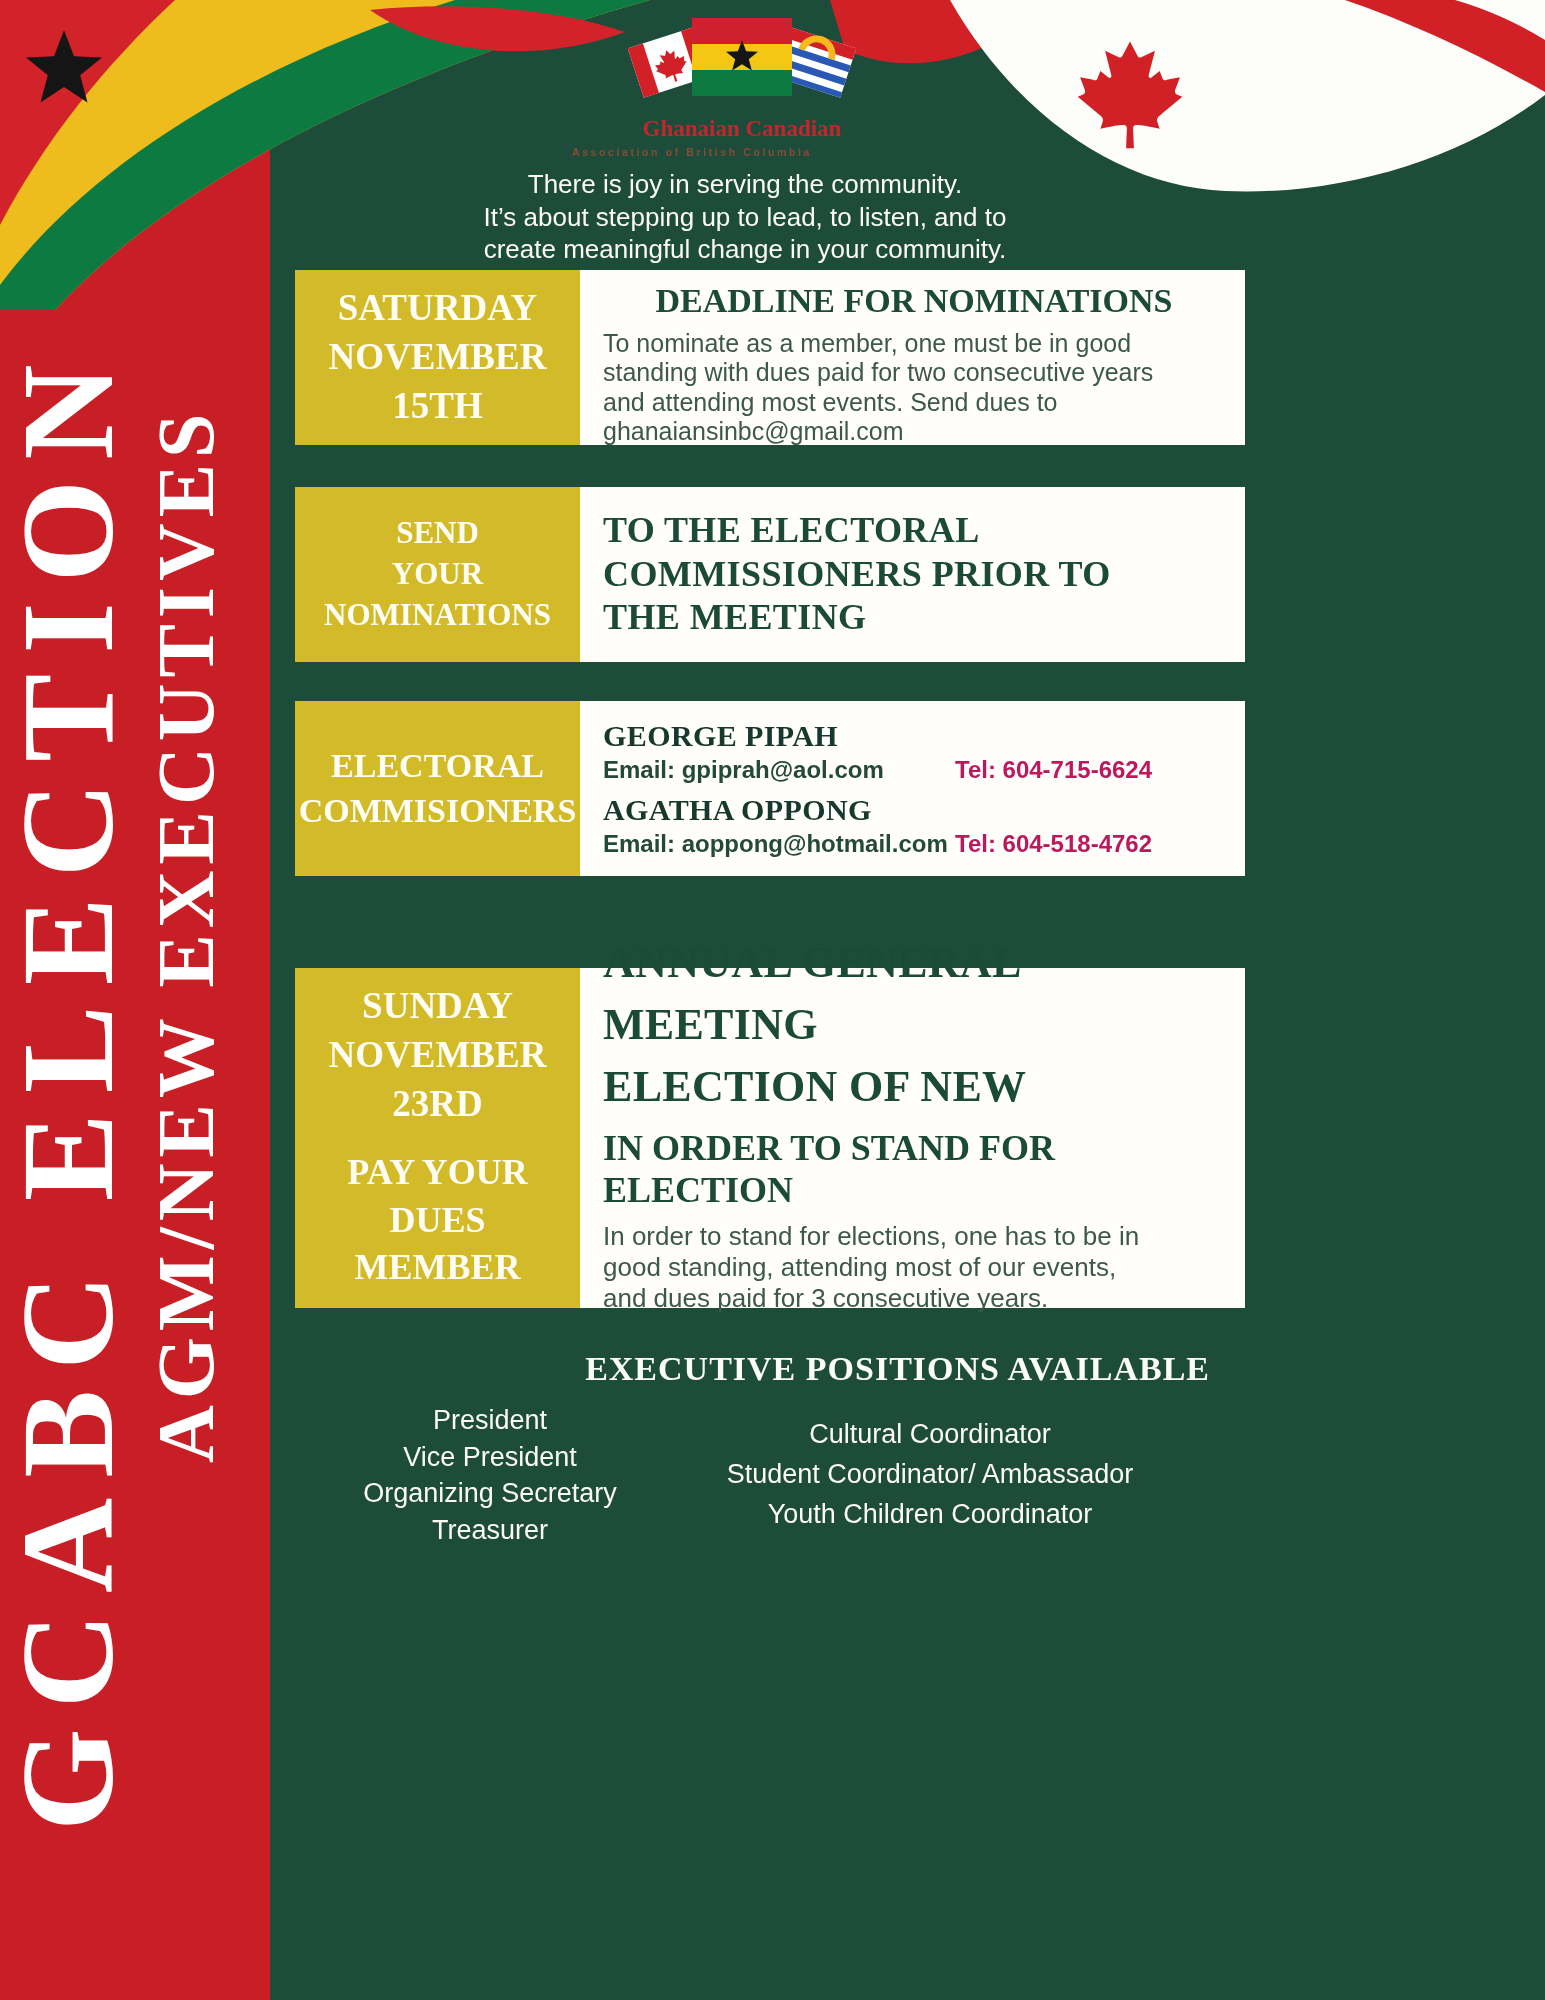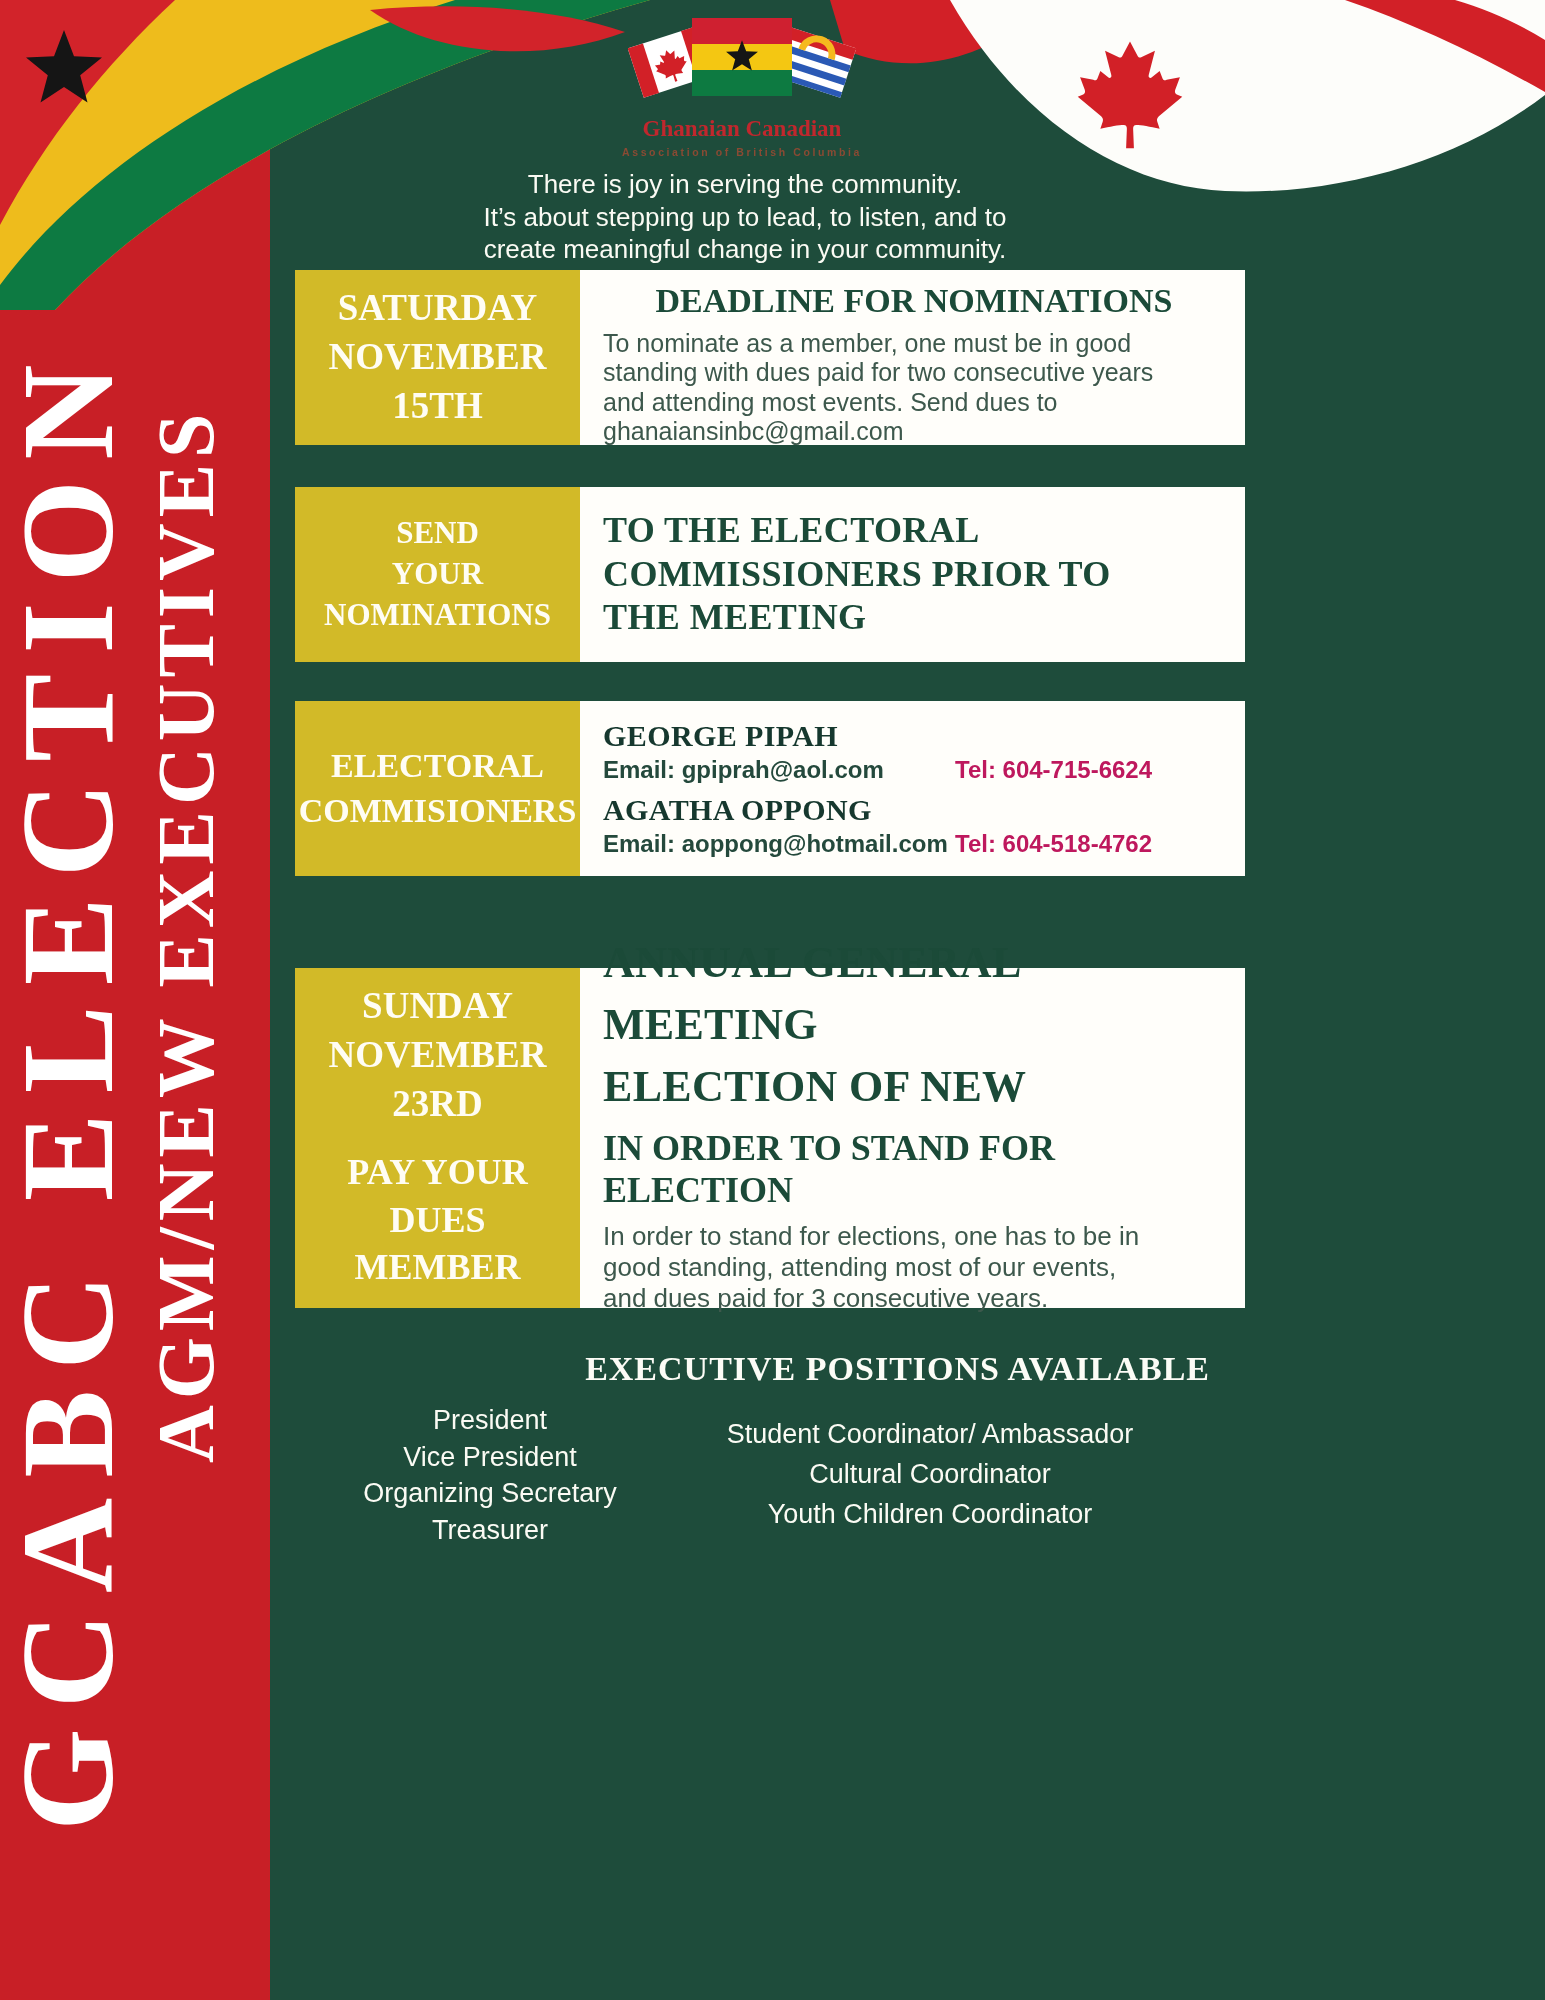--- a/index.html
+++ b/index.html
@@ -19,21 +19,21 @@
 
   
   .ghana-ribbon { position:absolute; left:0; top:0; width:960px; height:310px; }
   .canada-flag  { position:absolute; right:0; top:0; width:745px; height:215px; }
   .logo-art     { position:absolute; left:628px; top:8px; width:228px; height:108px; }
   .logo-name {
     position:absolute; left:592px; top:116px; width:300px; text-align:center;
     font-family:"Liberation Serif", serif; font-weight:700; font-size:23px; color:#c1272d;
   }
   .logo-tagline {
-    position:absolute; left:572px; top:146px; width:340px; text-align:center;
+    position:absolute; left:572px; top:146px; width:340px; text-align:left;
     font-size:10.5px; letter-spacing:2.6px; color:#8a4a33; font-weight:700;
   }
 
   
   .intro {
     position:absolute; left:395px; top:168px; width:700px; text-align:center;
     font-size:26px; line-height:1.25; color:#fbfbf4;
   }
 
   
@@ -215,18 +215,18 @@
   </div>
 
   <div class="pos-title">EXECUTIVE POSITIONS AVAILABLE</div>
   <div class="pos-list pos-left">
     <div>President</div>
     <div>Vice President</div>
     <div>Organizing Secretary</div>
     <div>Treasurer</div>
   </div>
   <div class="pos-list pos-right">
+    <div>Cultural Coordinator</div>
     <div>Student Coordinator/ Ambassador</div>
-    <div>Cultural Coordinator</div>
     <div>Youth Children Coordinator</div>
   </div>
 
 </div>
 
 </body></html>

